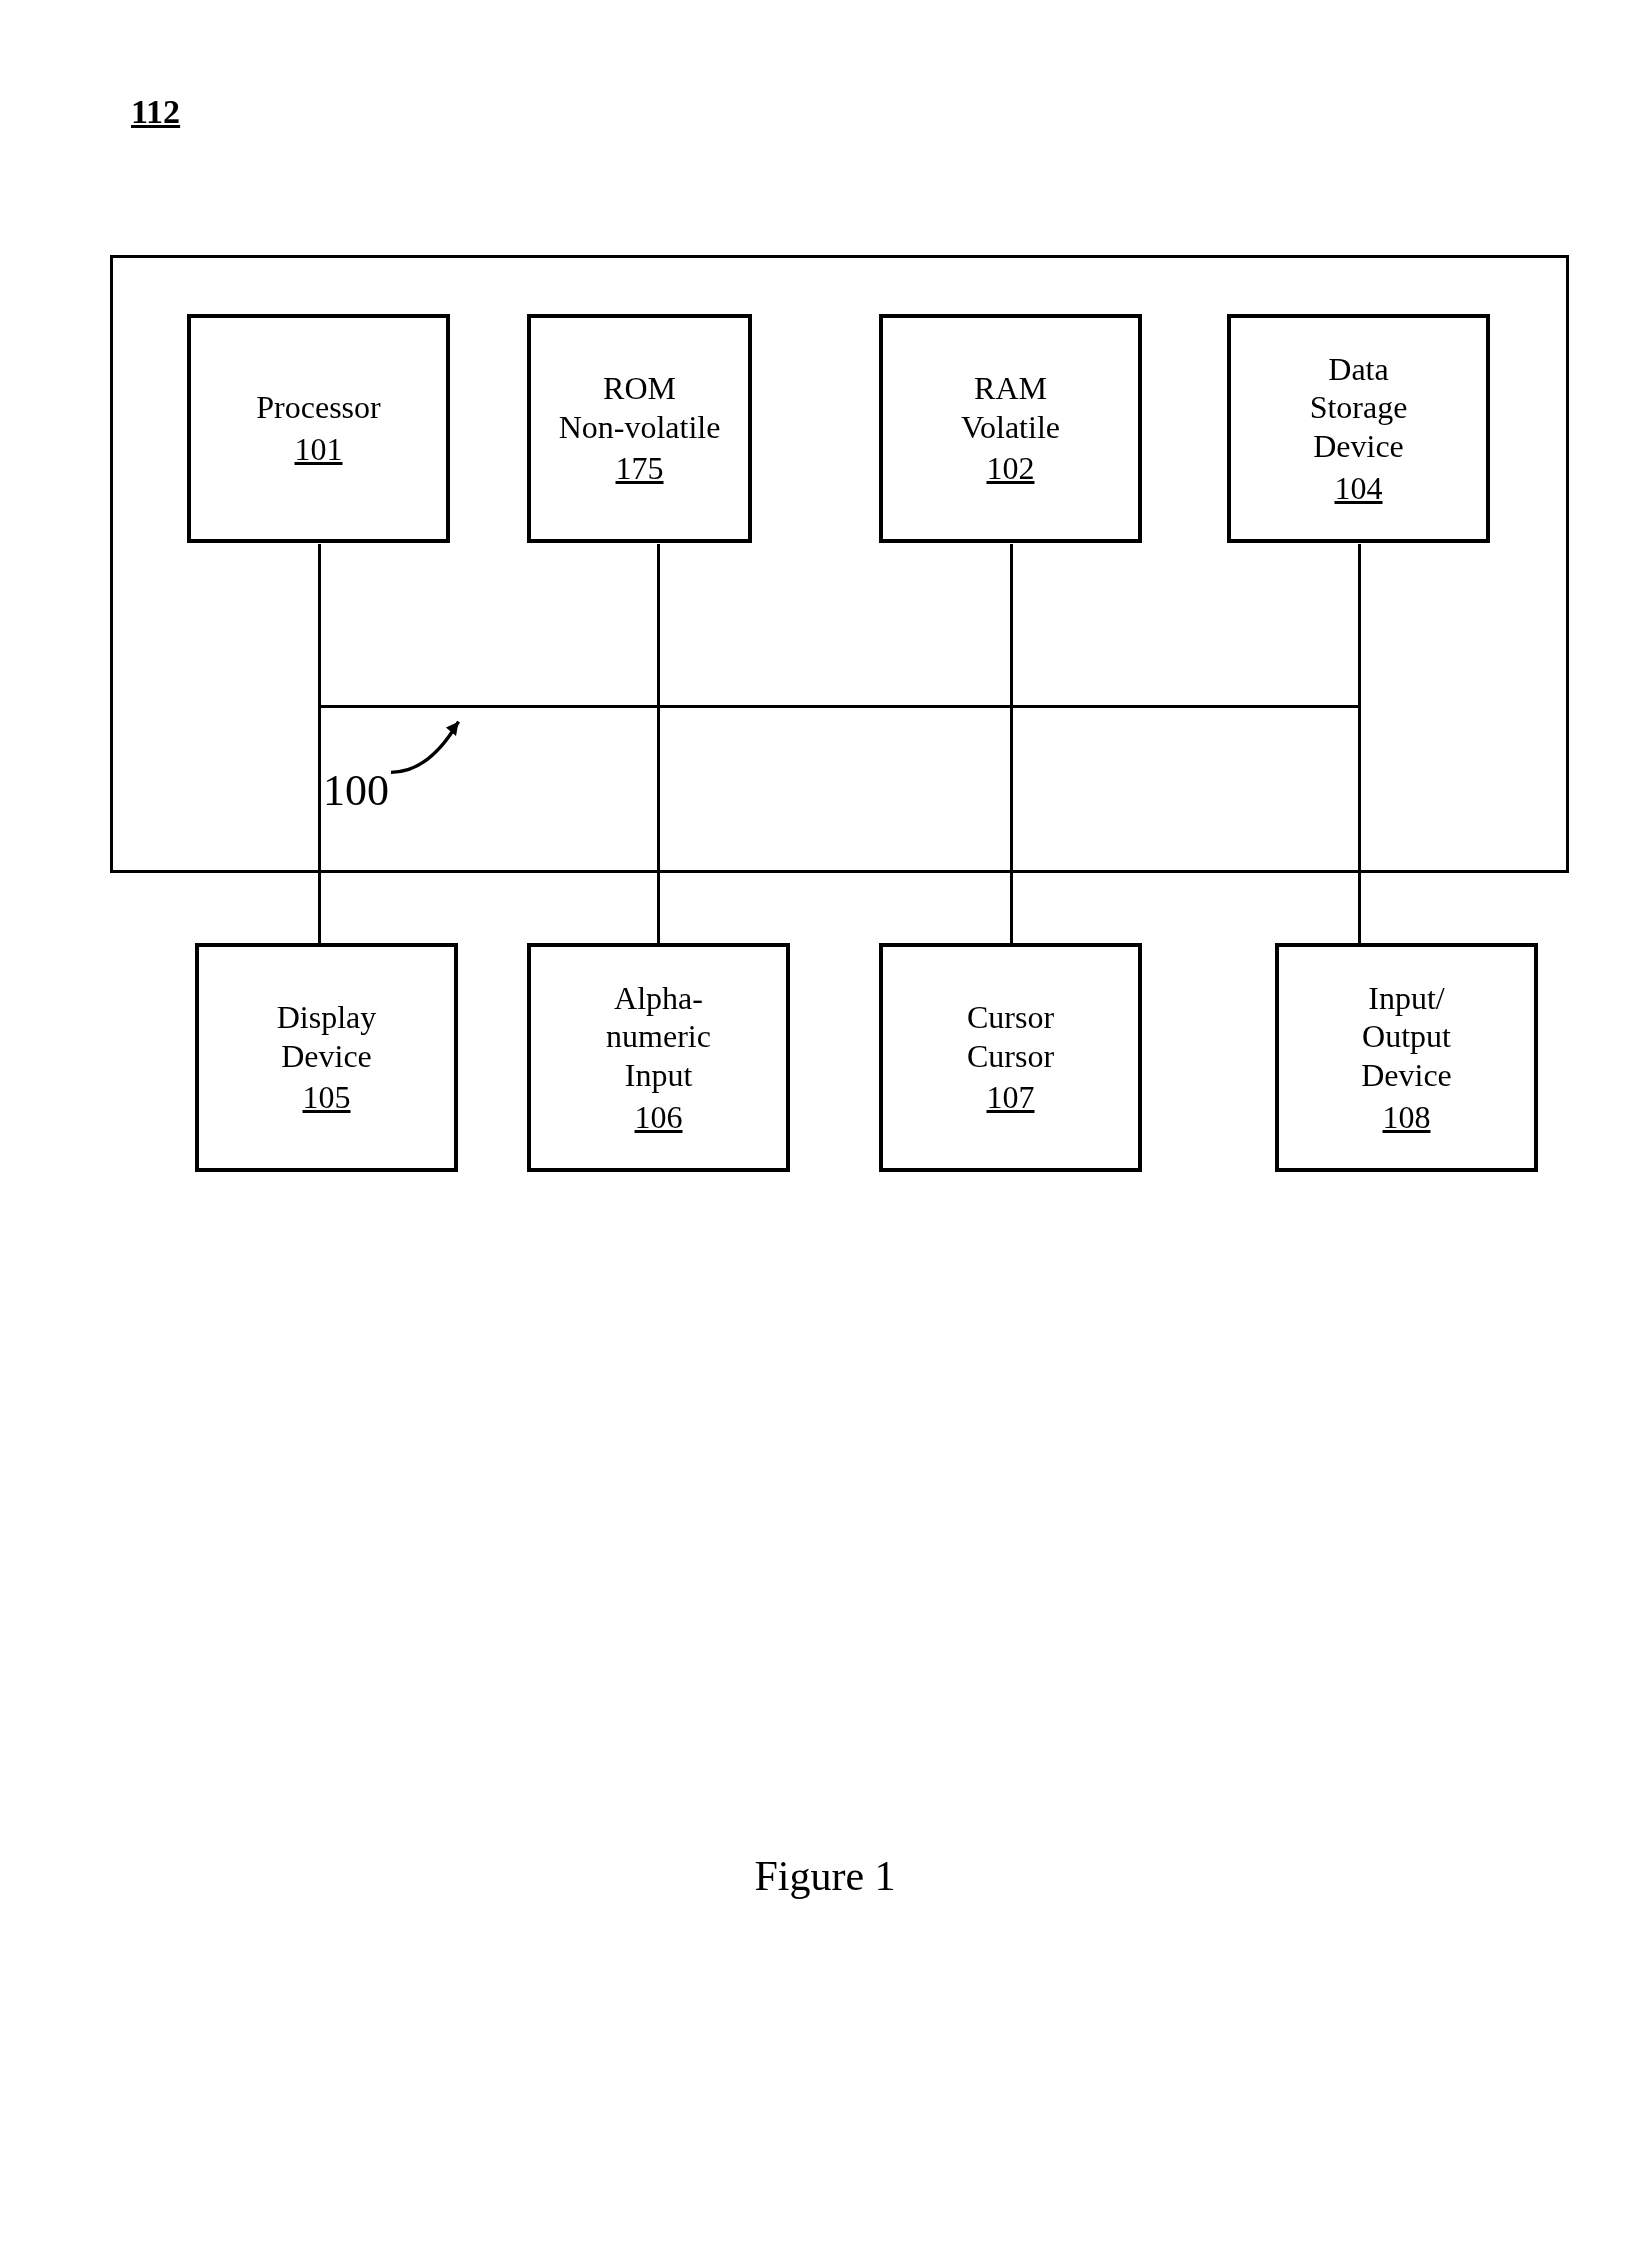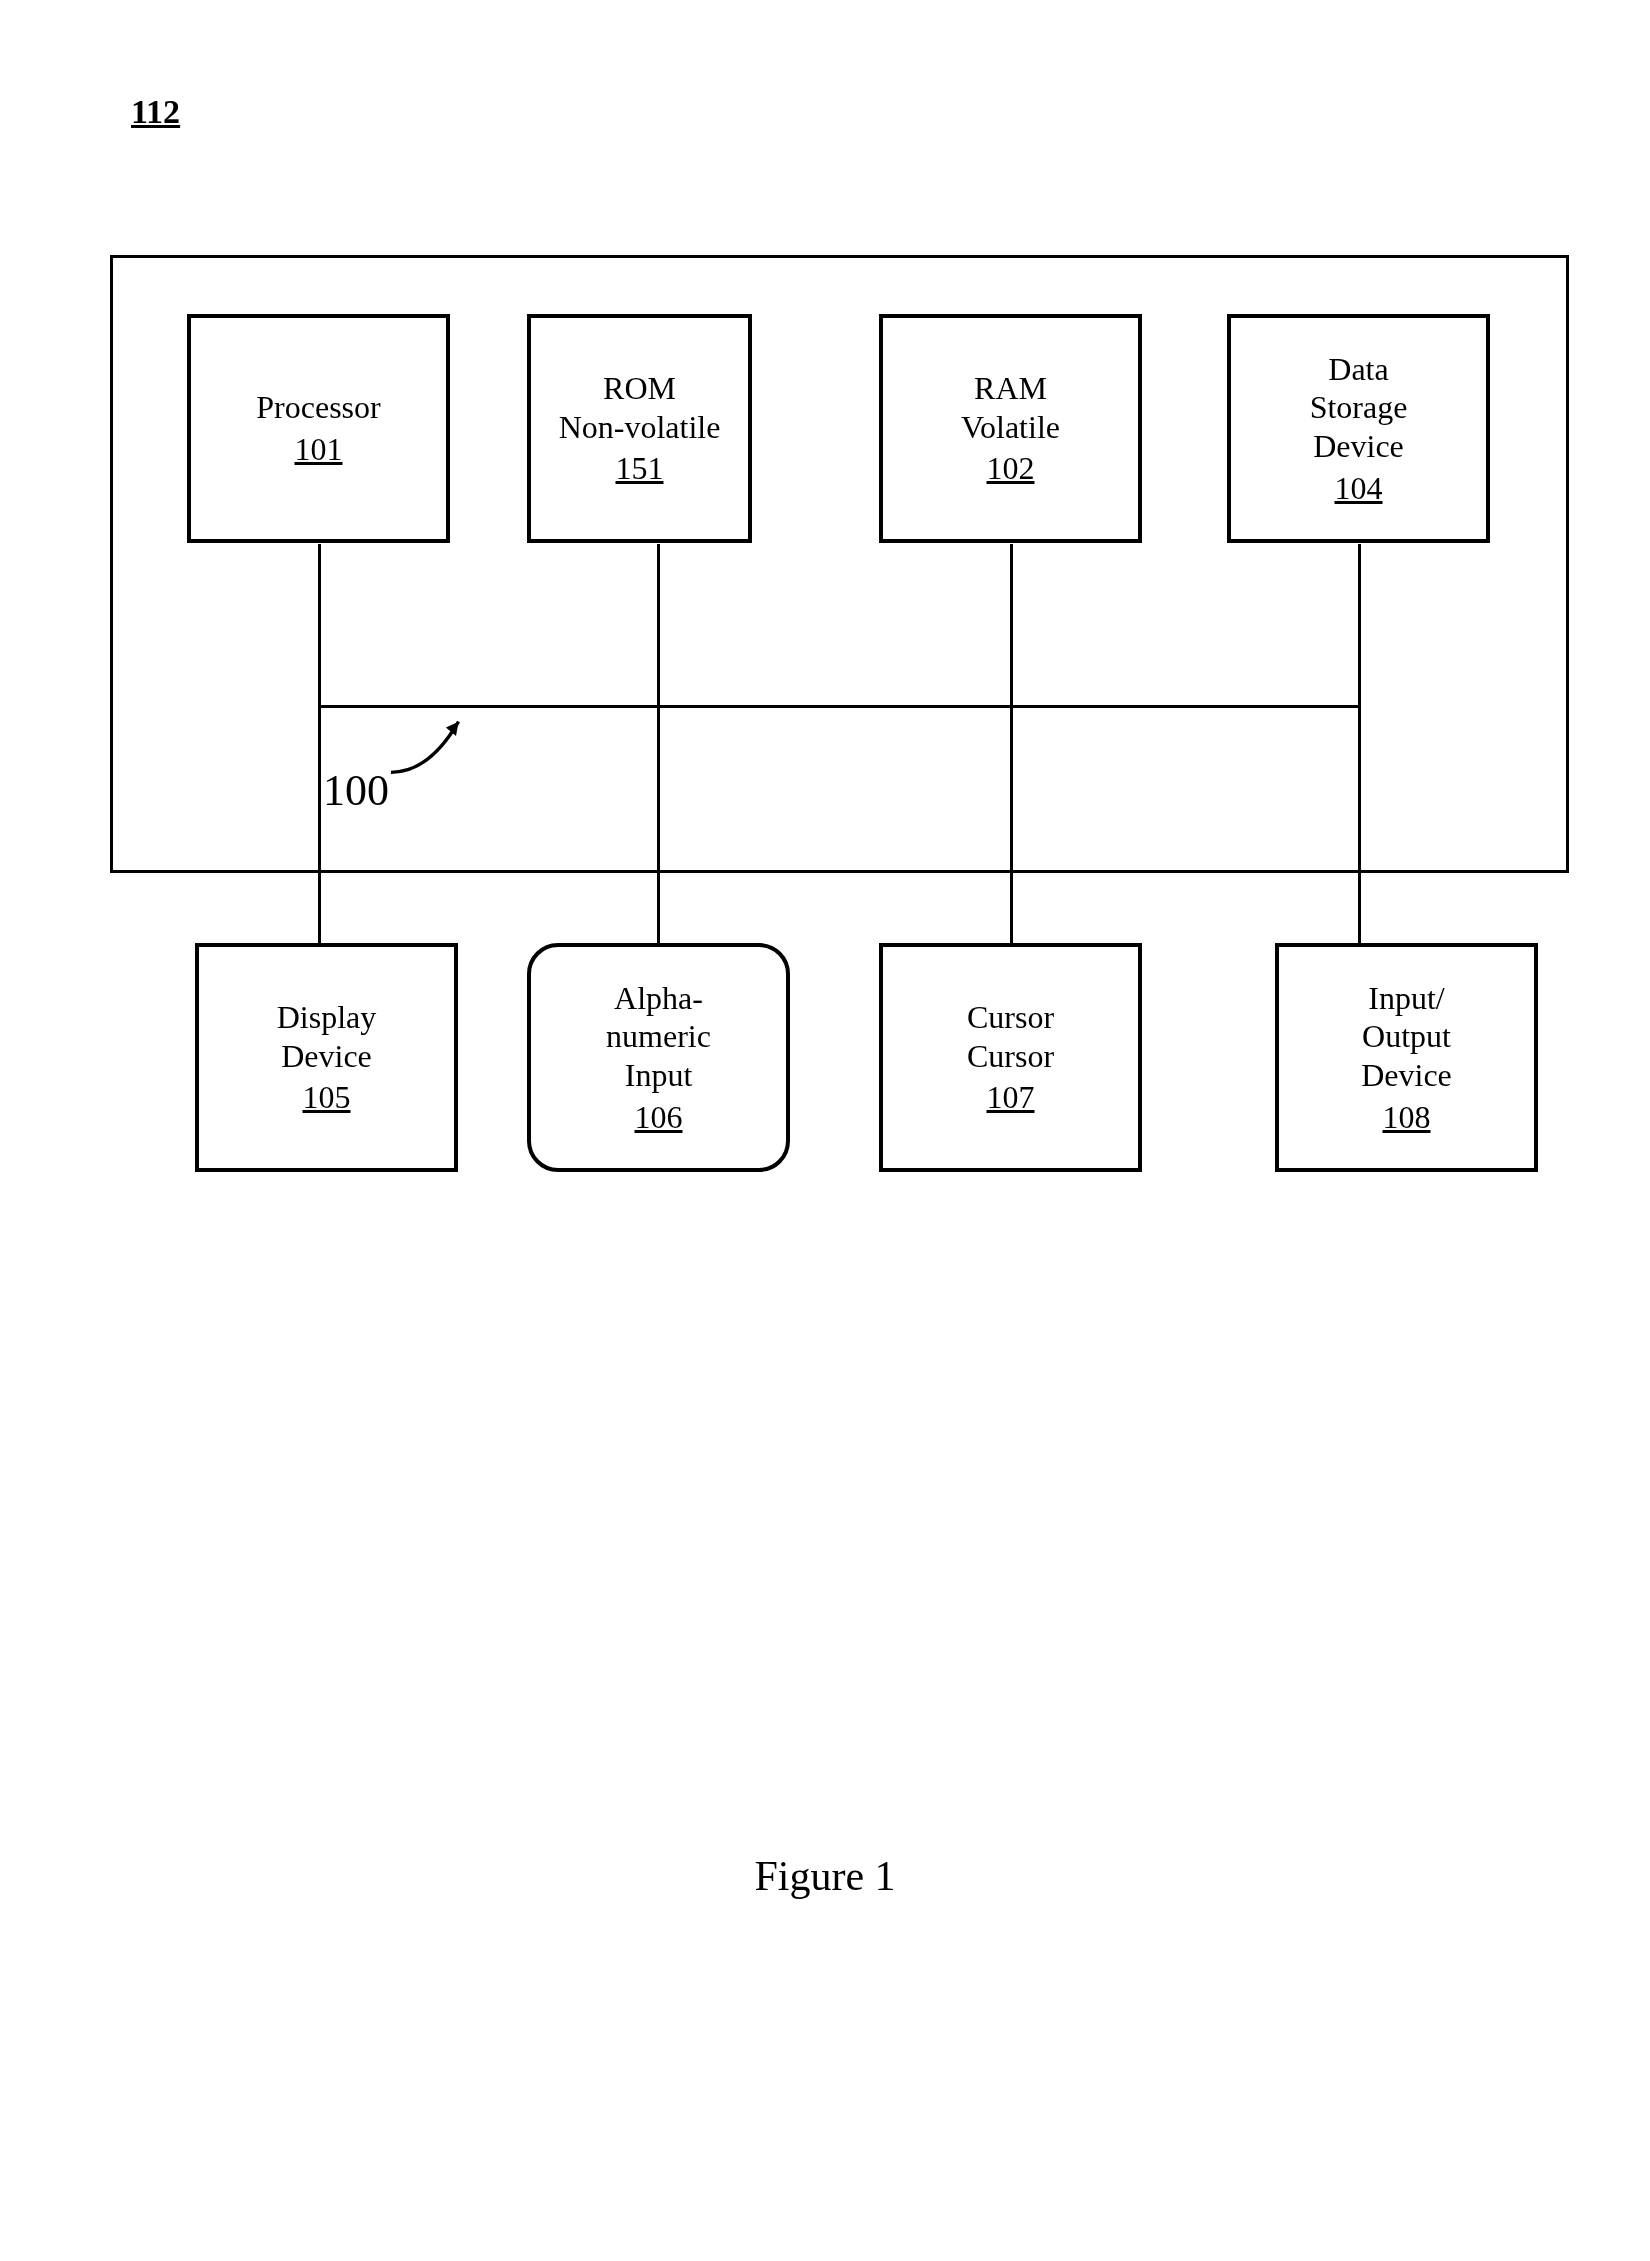--- a/index.html
+++ b/index.html
@@ -72,21 +72,21 @@
 <div class="outer-box" style="left:110px; top:255px; width:1453px; height:612px;"></div>
 
 <div class="block" style="left:187px; top:314px; width:263px; height:229px;">
   <div>Processor</div>
   <div class="ref">101</div>
 </div>
 
 <div class="block" style="left:527px; top:314px; width:225px; height:229px;">
   <div>ROM</div>
   <div>Non-volatile</div>
-  <div class="ref">151</div>
+  <div class="ref">175</div>
 </div>
 
 <div class="block" style="left:879px; top:314px; width:263px; height:229px;">
   <div>RAM</div>
   <div>Volatile</div>
   <div class="ref">102</div>
 </div>
 
 <div class="block" style="left:1227px; top:314px; width:263px; height:229px;">
   <div>Data</div>
@@ -112,21 +112,21 @@
   <path d="M 15 75 Q 60 75 95 15" stroke="black" stroke-width="4" fill="none"></path>
   <polygon points="95,15 80,22 92,32" fill="black"></polygon>
 </svg>
 
 <div class="block" style="left:187px; top:943px; width:263px; height:229px;margin-left:8px;">
   <div>Display</div>
   <div>Device</div>
   <div class="ref">105</div>
 </div>
 
-<div class="block" style="left:527px; top:943px; width:263px; height:229px;border-radius:31px;">
+<div class="block" style="left:527px; top:943px; width:263px; height:229px;">
   <div>Alpha-</div>
   <div>numeric</div>
   <div>Input</div>
   <div class="ref">106</div>
 </div>
 
 <div class="block" style="left:879px; top:943px; width:263px; height:229px;text-align:center;">
   <div>Cursor</div>
   <div>Cursor</div>
   <div class="ref">107</div>

